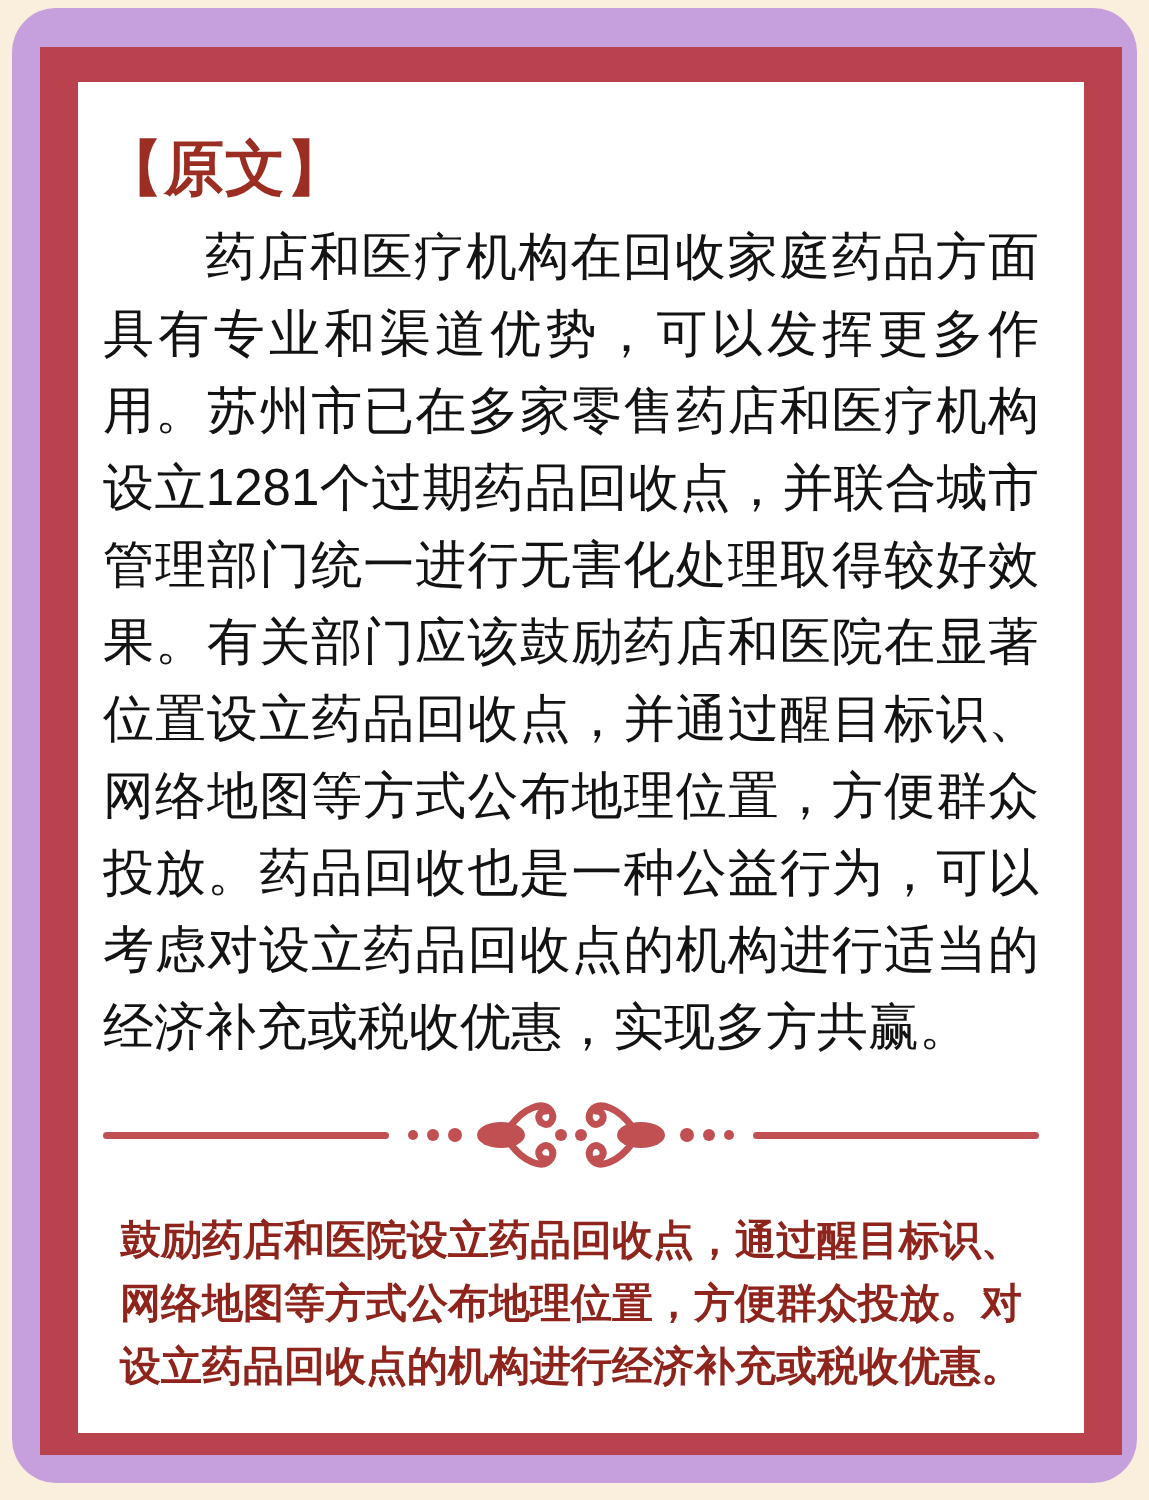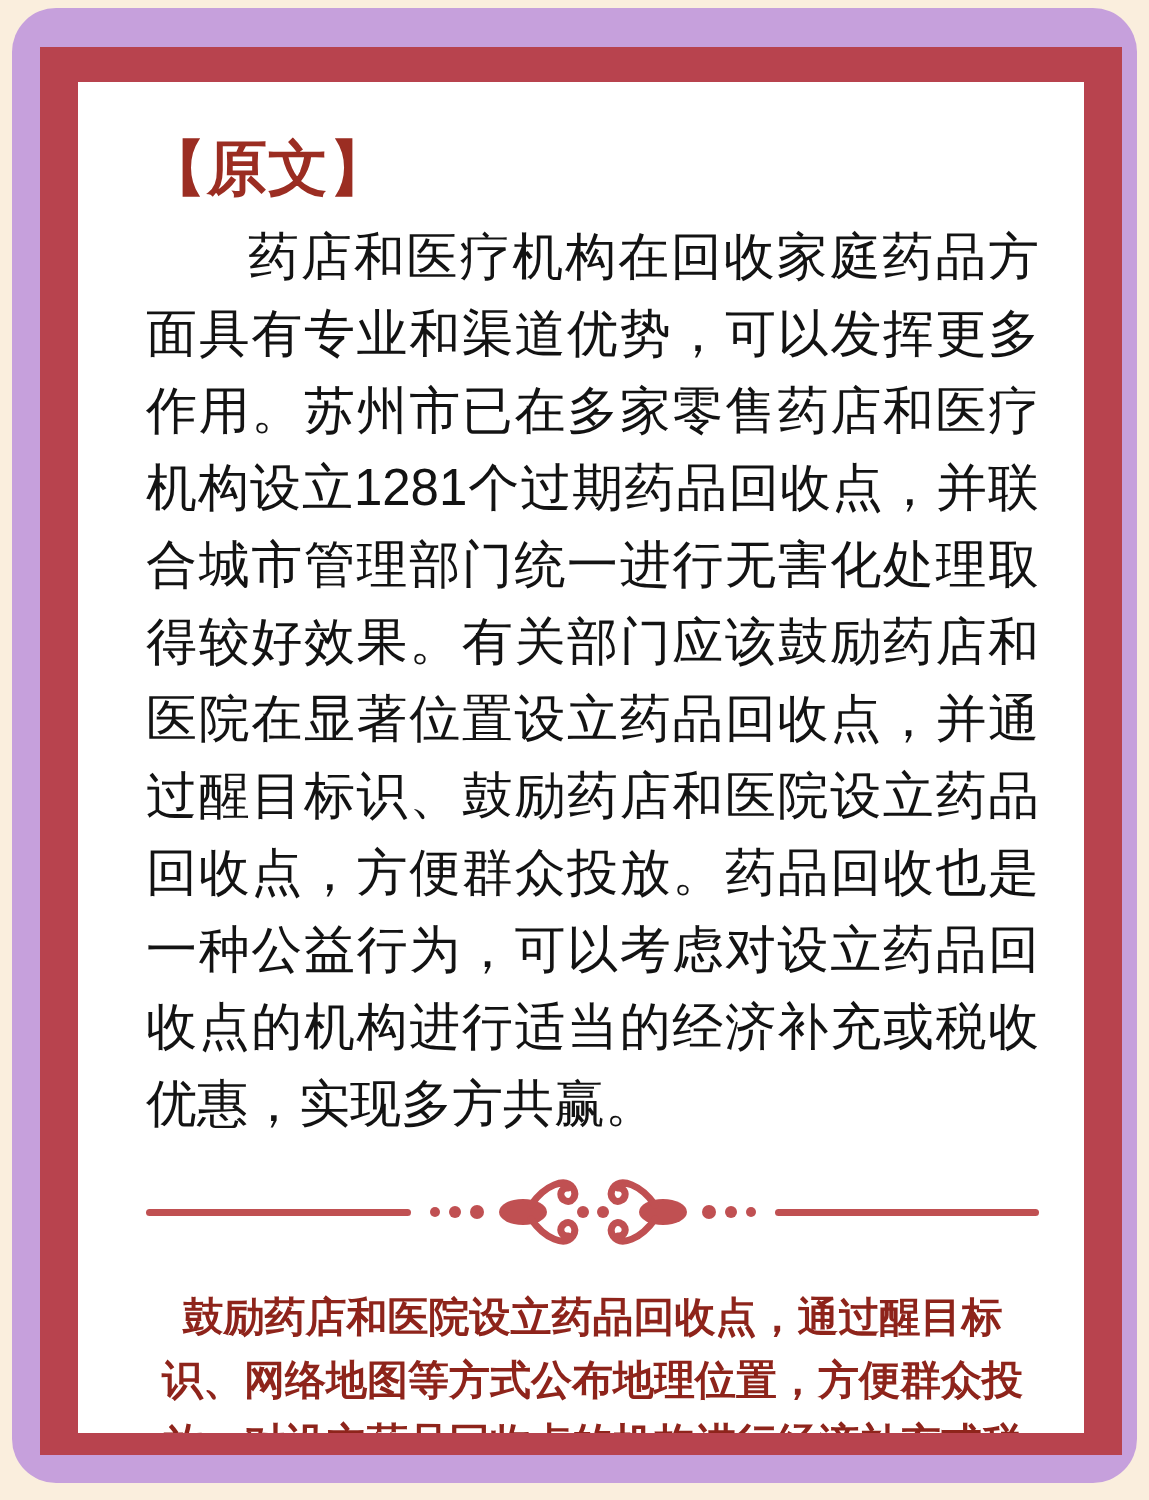--- a/index.html
+++ b/index.html
@@ -29,21 +29,21 @@
   }
   .red-frame{
     position:absolute;
     left:28px; top:39px; right:15px; bottom:28px;
     background:var(--frame);
   }
   .white-card{
     position:absolute;
     left:38px; top:35px; right:38px; bottom:22px;
     background:var(--content);
-    padding:52px 45px 0 68px;
+    padding:52px 45px 0 25px;
     overflow:hidden;
   }
   .page-title{
     color:var(--title);
     font-size:60px;
     line-height:70px;
     font-weight:bold;
     letter-spacing:1px;
   }
   .article-text{
@@ -80,21 +80,21 @@
 </style>
 </head>
 <body>
 
 <div class="purple-card">
   <div class="red-frame">
     <div class="white-card">
 
       <div class="page-title">【原文】</div>
 
-      <div class="article-text">药店和医疗机构在回收家庭药品方面具有专业和渠道优势，可以发挥更多作用。苏州市已在多家零售药店和医疗机构设立1281个过期药品回收点，并联合城市管理部门统一进行无害化处理取得较好效果。有关部门应该鼓励药店和医院在显著位置设立药品回收点，并通过醒目标识、鼓励药店和医院设立药品回收点，方便群众投放。药品回收也是一种公益行为，可以考虑对设立药品回收点的机构进行适当的经济补充或税收优惠，实现多方共赢。</div>
+      <div class="article-text">药店和医疗机构在回收家庭药品方面具有专业和渠道优势，可以发挥更多作用。苏州市已在多家零售药店和医疗机构设立1281个过期药品回收点，并联合城市管理部门统一进行无害化处理取得较好效果。有关部门应该鼓励药店和医院在显著位置设立药品回收点，并通过醒目标识、网络地图等方式公布地理位置，方便群众投放。药品回收也是一种公益行为，可以考虑对设立药品回收点的机构进行适当的经济补充或税收优惠，实现多方共赢。</div>
 
       <div class="divider">
         <div class="divider-line"></div>
         <svg width="340" height="88" viewBox="0 0 340 88" xmlns="http://www.w3.org/2000/svg">
           <g fill="currentColor">
             <circle cx="12" cy="44" r="5"></circle>
             <circle cx="32" cy="44" r="6"></circle>
             <circle cx="54" cy="44" r="7"></circle>
             <g id="fleur">
               <ellipse cx="100" cy="44" rx="24" ry="13"></ellipse>

